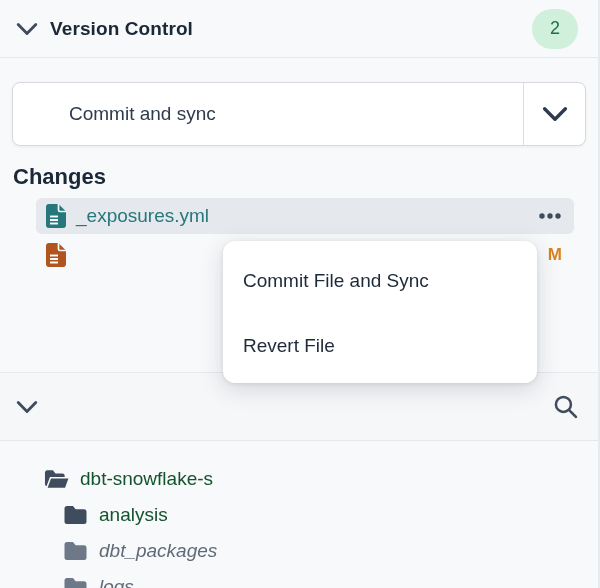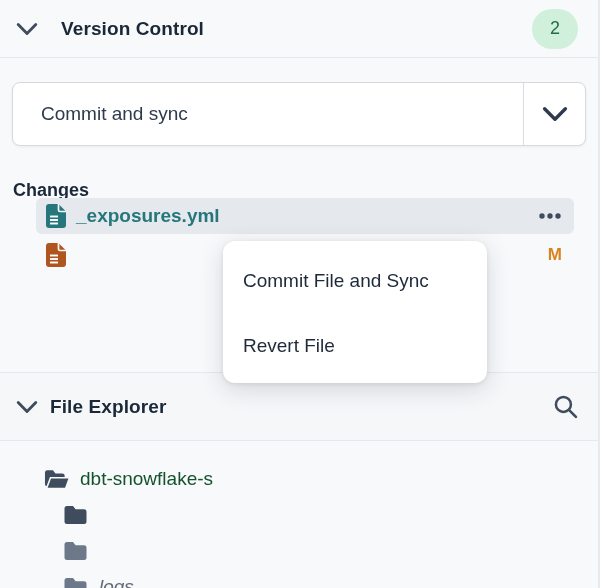--- a/index.html
+++ b/index.html
@@ -11,58 +11,58 @@
     background:#f8f9fb; overflow:hidden;
     border-right:2px solid #e8ebee;
     color:#1b2838;
   }
 
   
   .vc-header {
     position:absolute; top:0; left:0; width:598px; height:58px;
     display:flex; align-items:center; padding:0 20px 0 16px;
     border-bottom:1px solid #e5e8ec;
-    gap:11px;
   }
   .chev { width:22px; height:22px; color:#3f4c5d; flex:0 0 auto; }
   .section-title { font-size:19px; font-weight:700; color:#1b2838; margin-left:12px; letter-spacing:.1px; }
   .count-badge {
     margin-left:auto; min-width:46px; height:40px; border-radius:20px;
     background:#d1f0dc; color:#216e44; font-size:18px; font-weight:500;
     display:flex; align-items:center; justify-content:center;
   }
 
   
   .commit-dd {
     position:absolute; top:82px; left:12px; width:574px; height:64px;
     background:#ffffff; border:1px solid #d6dade; border-radius:8px;
     display:flex; align-items:stretch; cursor:pointer;
     box-shadow:0 1px 3px rgba(22,29,37,.06);
+    padding-left:28px;
   }
   .commit-dd .dd-label {
     flex:1; display:flex; align-items:center; padding-left:28px;
     font-size:19px; color:#2e3a4d;
   }
   .commit-dd .dd-caret {
     width:62px; border-left:1px solid #d9dde1;
     display:flex; align-items:center; justify-content:center; color:#2e3a4d;
   }
   .dd-caret .chev { width:26px; height:26px; color:#2e3a4d; }
 
   
   .changes-label {
     position:absolute; top:164px; left:13px;
-    font-size:18px; font-weight:700; color:#1b2838;margin-top:16px;
+    font-size:22px; font-weight:700; color:#1b2838;
   }
   .file-row {
     position:absolute; left:36px; width:538px; height:36px;
     display:flex; align-items:center; padding:0 12px 0 10px;
     border-radius:6px; cursor:pointer;
   }
-  .file-row.selected { background:#e5e8ec;font-weight:bold; }
+  .file-row.selected { background:#e5e8ec; }
   .row-exposures { top:198px; }
   .row-sources   { top:237px; }
   .doc-icon { width:20px; height:24px; flex:0 0 auto; }
   .teal { color:#26777b; }
   .rust { color:#b0551f; }
   .file-name { font-size:19px; margin-left:10px; white-space:nowrap; }
   .row-end { margin-left:auto; display:flex; align-items:center; }
   .ellipsis-icon { width:24px; height:8px; color:#3f4c5d; }
   .m-badge { font-size:17px; font-weight:700; color:#d9831e; }
 
@@ -81,21 +81,21 @@
   .tree-row { height:36px; display:flex; align-items:center; cursor:pointer; white-space:nowrap; }
   .lvl0 { padding-left:44px; }
   .lvl1 { padding-left:63px; }
   .folder-icon { width:25px; height:20px; flex:0 0 auto; color:#3f4c5d; }
   .tree-name { font-size:19px; margin-left:11px; color:#14532d; }
   .tree-row.muted .folder-icon { color:#6d7888; }
   .tree-row.muted .tree-name { color:#5f6a78; font-style:italic; }
 
   
   .context-menu {
-    position:absolute; top:241px; left:223px; width:264px;
+    position:absolute; top:241px; left:223px; width:314px;
     background:#ffffff; border-radius:12px; padding:7px 0 5px 0;
     box-shadow:0 6px 24px rgba(25,35,50,.16), 0 1px 4px rgba(25,35,50,.10);
     z-index:10;
   }
   .menu-item {
     height:65px; display:flex; align-items:center; padding:0 20px;
     font-size:19px; color:#1e2a3a; cursor:pointer;
   }
 </style>
 </head>
@@ -171,44 +171,45 @@
       </svg>
     <span class="row-end">
       <span class="m-badge">M</span>
     </span>
   </div>
 
   <div class="fe-header">
     <svg class="chev">
         <use href="#i-chevron-down"></use>
       </svg>
-    <span class="section-title">File Explorer</span>
     <span class="search-btn">
       <svg class="search-icon">
           <use href="#i-search"></use>
         </svg>
     </span>
   </div>
 
   <div class="fe-tree">
     <div class="tree-row lvl0">
       <svg class="folder-icon">
           <use href="#i-folder-open"></use>
         </svg>
       <span class="tree-name">dbt-snowflake-s</span>
     </div>
     <div class="tree-row lvl1">
       <svg class="folder-icon">
           <use href="#i-folder"></use>
         </svg>
+      <span class="tree-name">analysis</span>
     </div>
     <div class="tree-row lvl1 muted">
       <svg class="folder-icon">
           <use href="#i-folder"></use>
         </svg>
+      <span class="tree-name">dbt_packages</span>
     </div>
     <div class="tree-row lvl1 muted">
       <svg class="folder-icon">
           <use href="#i-folder"></use>
         </svg>
       <span class="tree-name">logs</span>
     </div>
   </div>
 
   <div class="context-menu">

